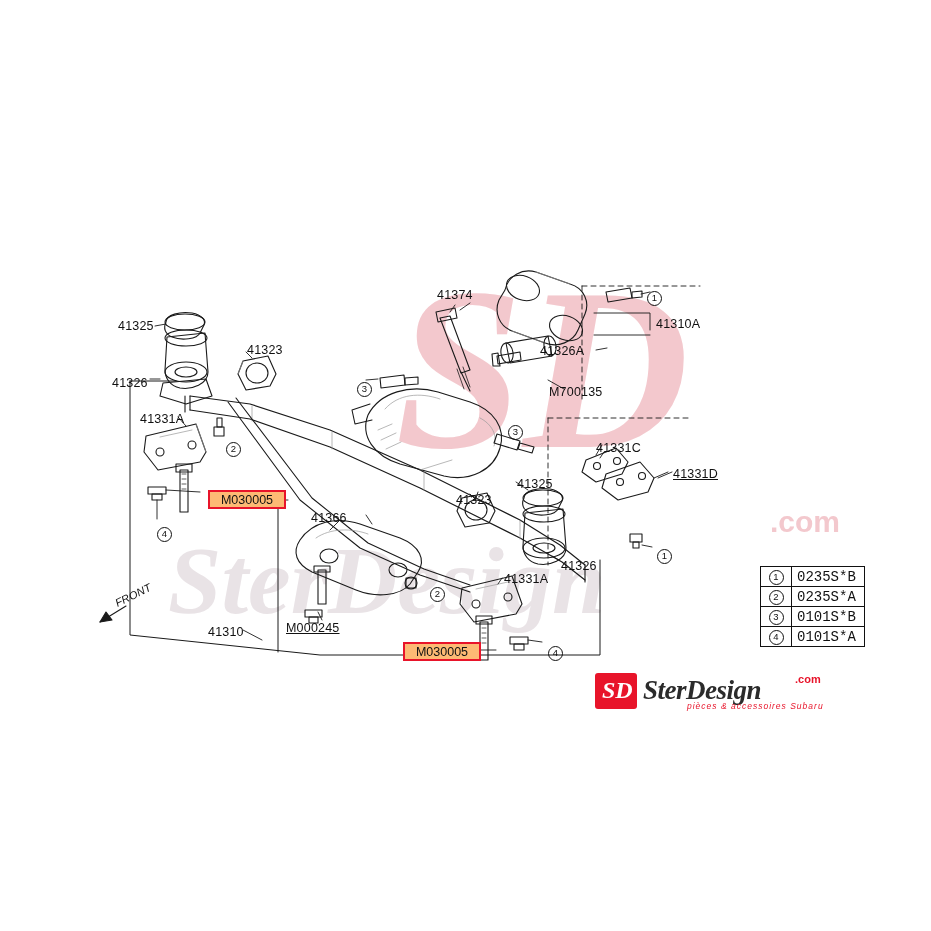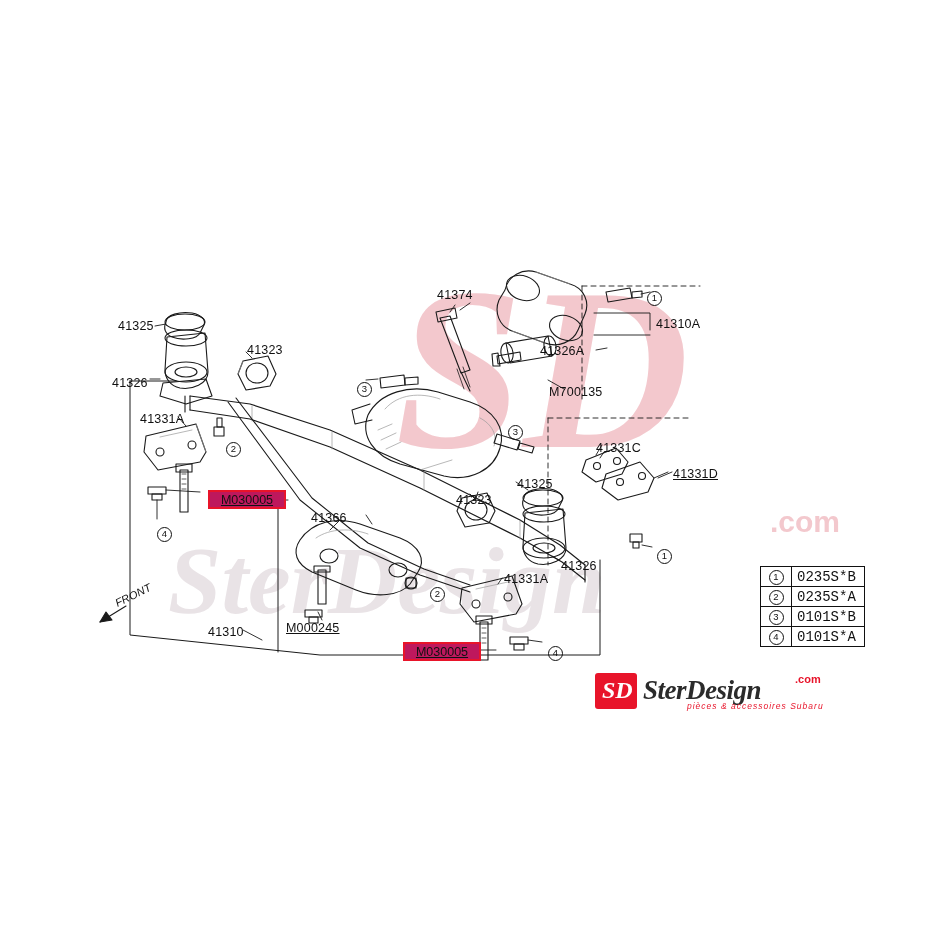--- a/index.html
+++ b/index.html
@@ -1,19 +1,19 @@
 <!DOCTYPE html>
 <html><head>
 <meta charset="utf-8">
 <style>
   html,body{margin:0;padding:0;background:#ffffff;}
   body{width:931px;height:931px;font-family:"Liberation Sans",sans-serif;color:#111;overflow:hidden;}
   #stage{position:relative;width:931px;height:931px;}
   .lbl{position:absolute;font-size:12.5px;color:#111;white-space:nowrap;letter-spacing:.2px;}
-  .hl{position:absolute;border:2.2px solid #e8142a;background:#be185d;box-sizing:border-box;display:flex;align-items:center;justify-content:center;font-size:12.5px;color:#111;text-decoration:underline;}
+  .hl{position:absolute;border:2.2px solid #e8142a;background:#fdba74;box-sizing:border-box;display:flex;align-items:center;justify-content:center;font-size:12.5px;color:#111;}
   svg.art{position:absolute;left:0;top:0;width:931px;height:931px;}
   .wm{position:absolute;color:#f3c8cd;font-weight:bold;pointer-events:none;user-select:none;}
   .wm2{position:absolute;color:#e9e3e6;pointer-events:none;user-select:none;}
   table.key{position:absolute;border-collapse:collapse;font-size:12px;background:#fff;}
   table.key td{border:1px solid #111;padding:1px 5px;height:16px;line-height:16px;}
   table.key td.num{width:20px;text-align:center;}
   table.key td.code{width:62px;font-family:"Liberation Mono",monospace;font-size:14px;}
   .circnum{display:inline-block;width:13px;height:13px;border:1px solid #111;border-radius:50%;line-height:12px;text-align:center;font-size:9.5px;}
   .logo{position:absolute;}
   .logo .sq{position:absolute;left:0;top:0;width:42px;height:36px;background:#e8142a;border-radius:3px;}

